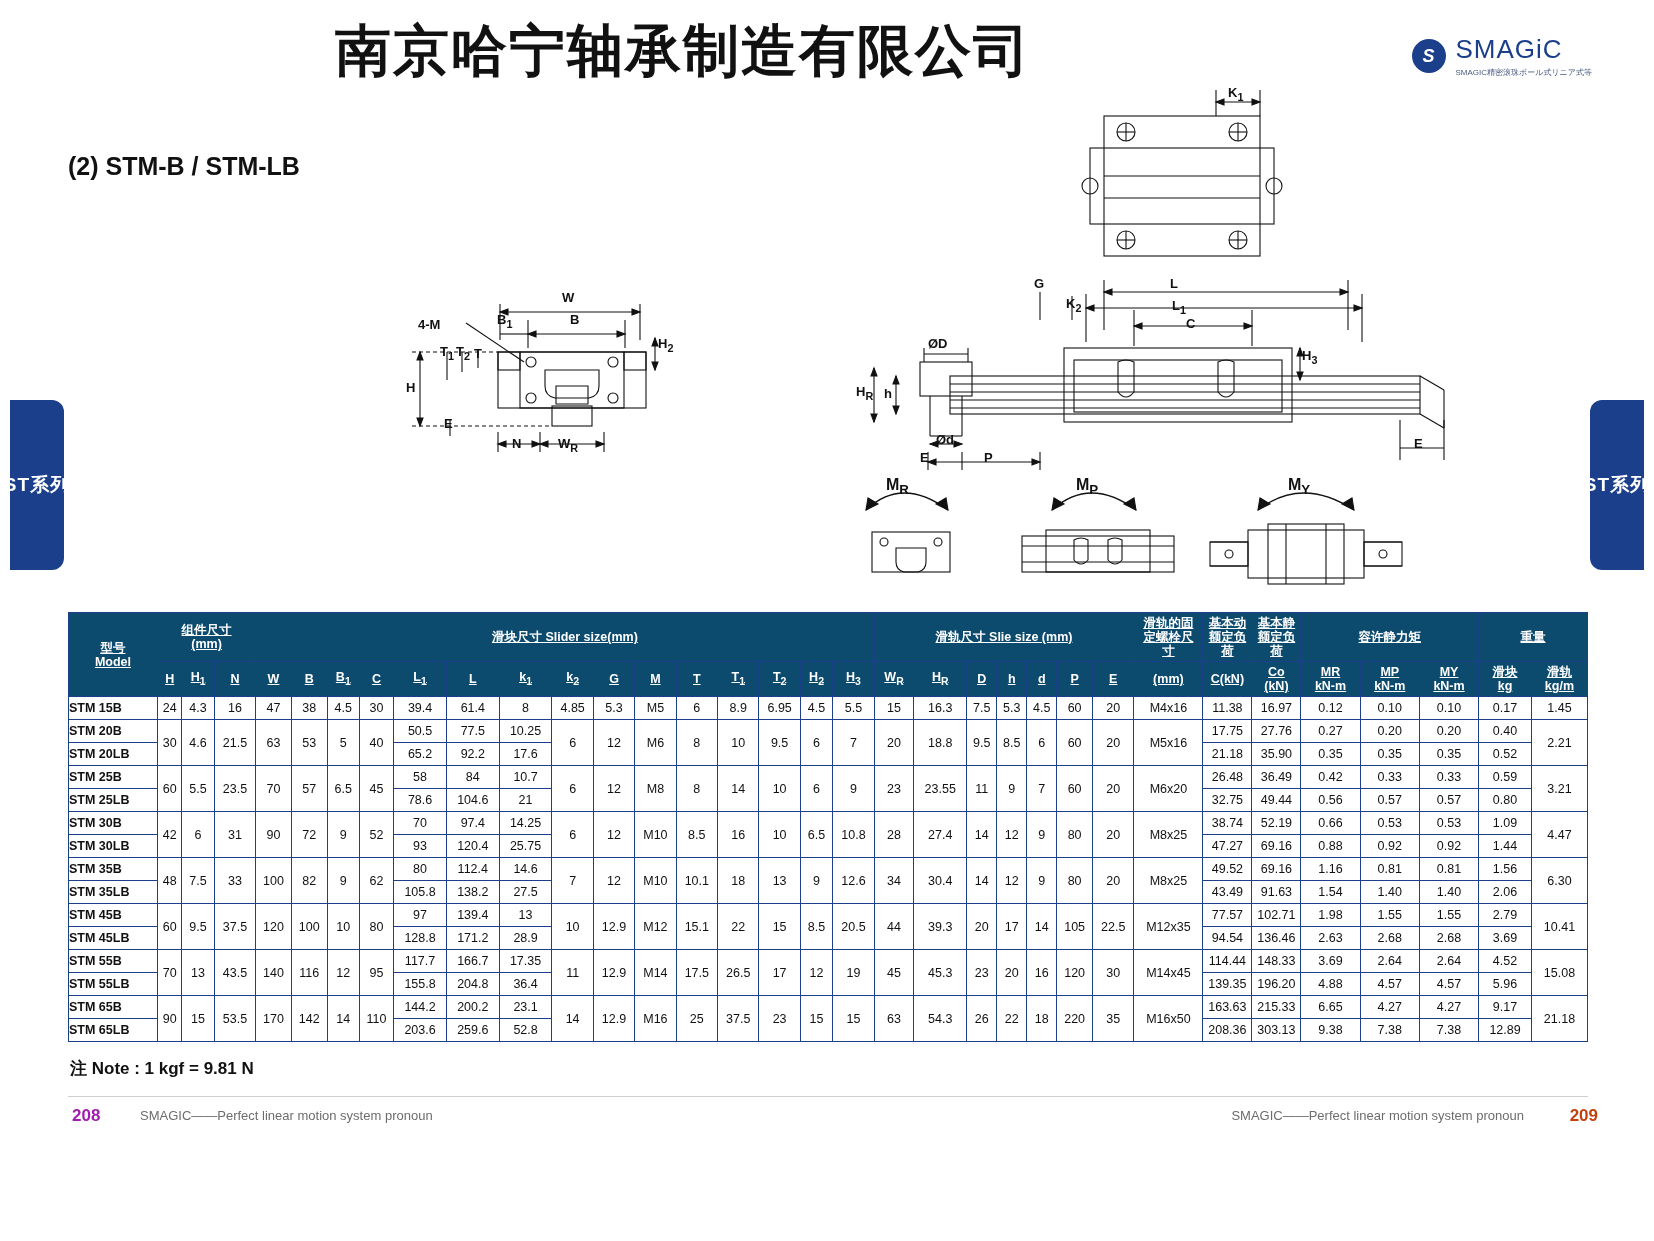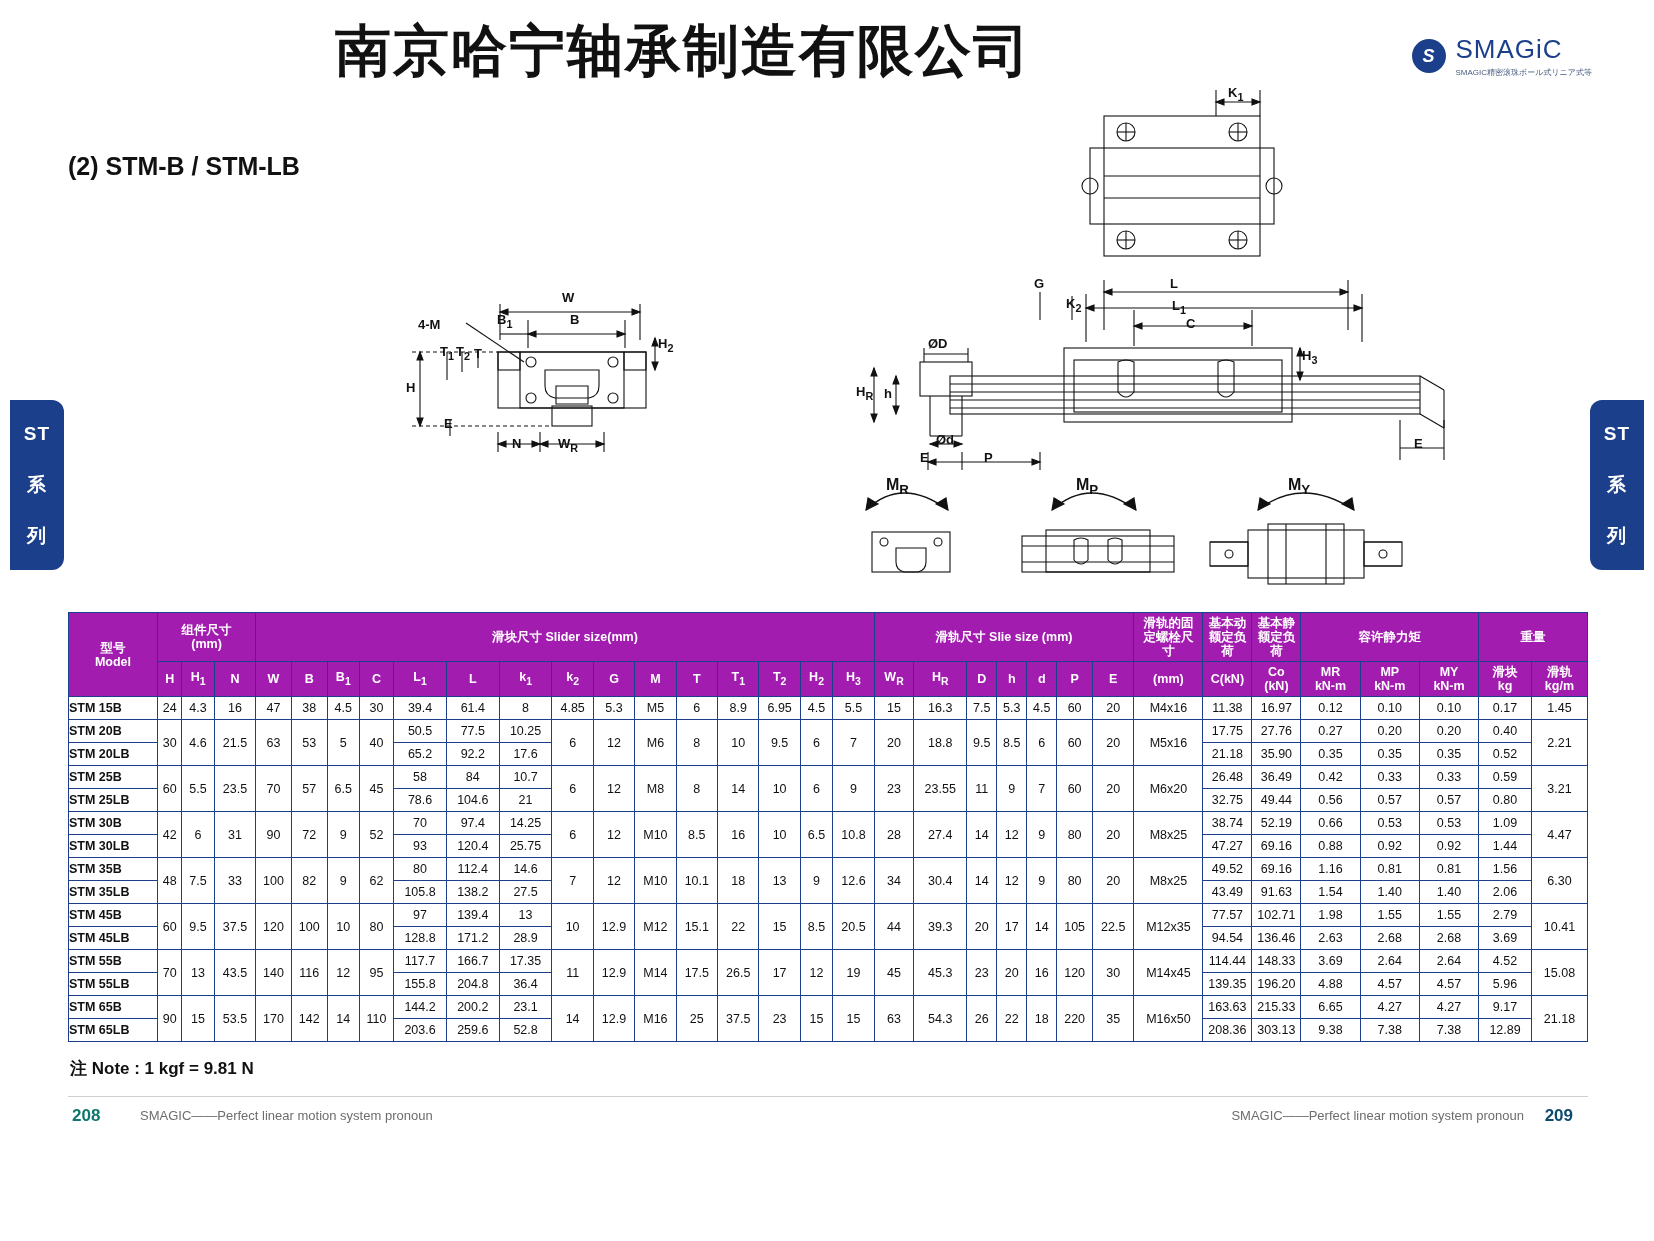--- a/index.html
+++ b/index.html
@@ -24,53 +24,54 @@
   .logo-text{font-size:26px;font-weight:400;color:#1b3f8b;letter-spacing:1px;}
   .logo-sub{font-size:8px;color:#4a5b80;letter-spacing:0;margin-top:2px;}
 
   .section-title{
     position:absolute;left:68px;top:152px;font-size:25px;font-weight:700;color:#111;
   }
 
   
   .side-tab{
     position:absolute;width:54px;height:170px;background:#1b3f8b;color:#fff;
-    display:flex;flex-direction:column;align-items:center;justify-content:center;
-    font-size:19px;font-weight:700;line-height:24px;letter-spacing:1px;gap:27px;
+    display:flex;flex-direction:row;align-items:center;justify-content:center;
+    font-size:19px;font-weight:700;line-height:24px;letter-spacing:1px;
   }
   .side-tab.left{left:10px;top:400px;border-radius:0 12px 12px 0;}
   .side-tab.right{right:10px;top:400px;border-radius:12px 0 0 12px;}
 
   
   .drawings{position:absolute;left:0;top:80px;width:1654px;height:520px;}
   .dwg-label{position:absolute;font-size:13px;font-weight:700;color:#111;}
   svg.dwg{position:absolute;left:0;top:0;}
 
   
   .table-wrap{position:absolute;left:68px;top:612px;width:1520px;}
   table.spec{border-collapse:collapse;width:1520px;font-size:12.5px;}
   table.spec th,table.spec td{
     border:1px solid #1b3f8b;text-align:center;padding:0;
     font-family:"Liberation Sans", sans-serif;
   }
   table.spec thead th{
-    background:#a21caf;color:#fff;font-weight:700;font-size:12.5px;line-height:14px;
+    background:#0c4a6e;color:#fff;font-weight:700;font-size:12.5px;line-height:14px;
     padding:3px 2px;
+    text-decoration:underline;
   }
   table.spec thead th.tall{height:54px;}
   table.spec tbody td{height:22px;color:#111;font-size:12.5px;background:#fff;}
   table.spec tbody td.model{font-weight:700;font-size:12.5px;text-align:left;}
   .note{position:absolute;left:70px;top:1057px;font-size:17px;font-weight:600;color:#111;}
 
   
   .footer{position:absolute;left:0;top:1096px;width:1654px;height:40px;}
   .footer-line{position:absolute;left:68px;top:0;width:1520px;height:1px;background:#cfcfcf;}
-  .pg-left{position:absolute;left:72px;top:10px;font-size:17px;color:#0f766e;font-weight:700;}
+  .pg-left{position:absolute;left:72px;top:10px;font-size:17px;color:#a21caf;font-weight:700;}
   .ft-left{position:absolute;left:140px;top:12px;font-size:13px;color:#6d6d6d;}
-  .pg-right{position:absolute;right:81px;top:10px;font-size:17px;color:#0c4a6e;font-weight:700;}
+  .pg-right{position:absolute;right:56px;top:10px;font-size:17px;color:#c2410c;font-weight:700;}
   .ft-right{position:absolute;right:130px;top:12px;font-size:13px;color:#6d6d6d;}
 </style>
 </head>
 <body>
 
 <div class="page-title">南京哈宁轴承制造有限公司</div>
 
 <div class="logo">
   <div class="logo-mark">S</div>
   <div>

